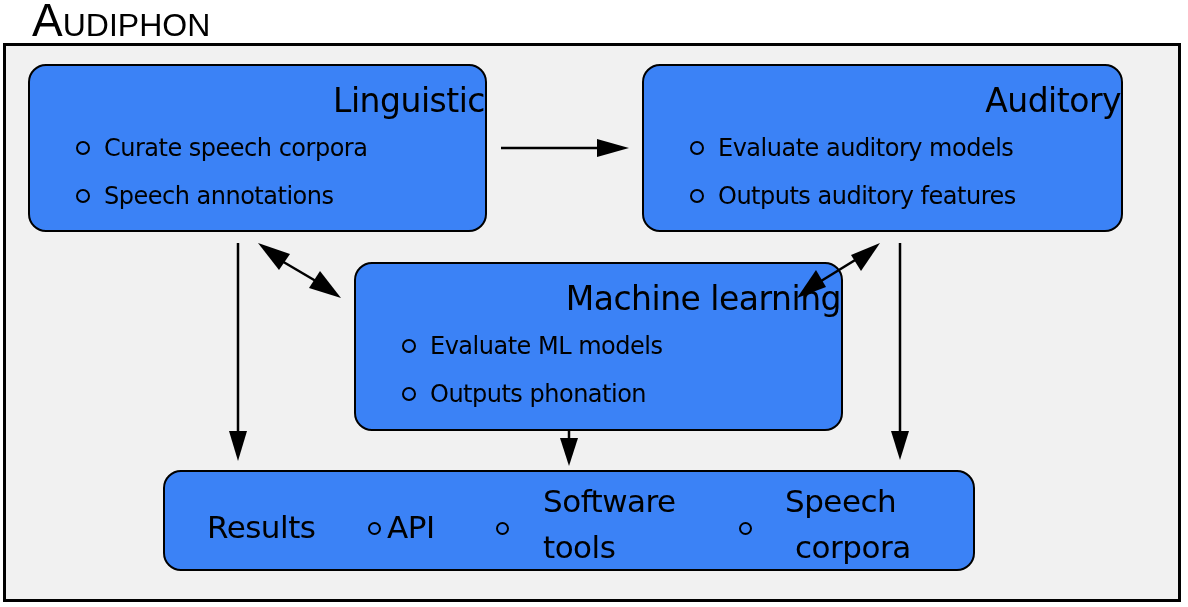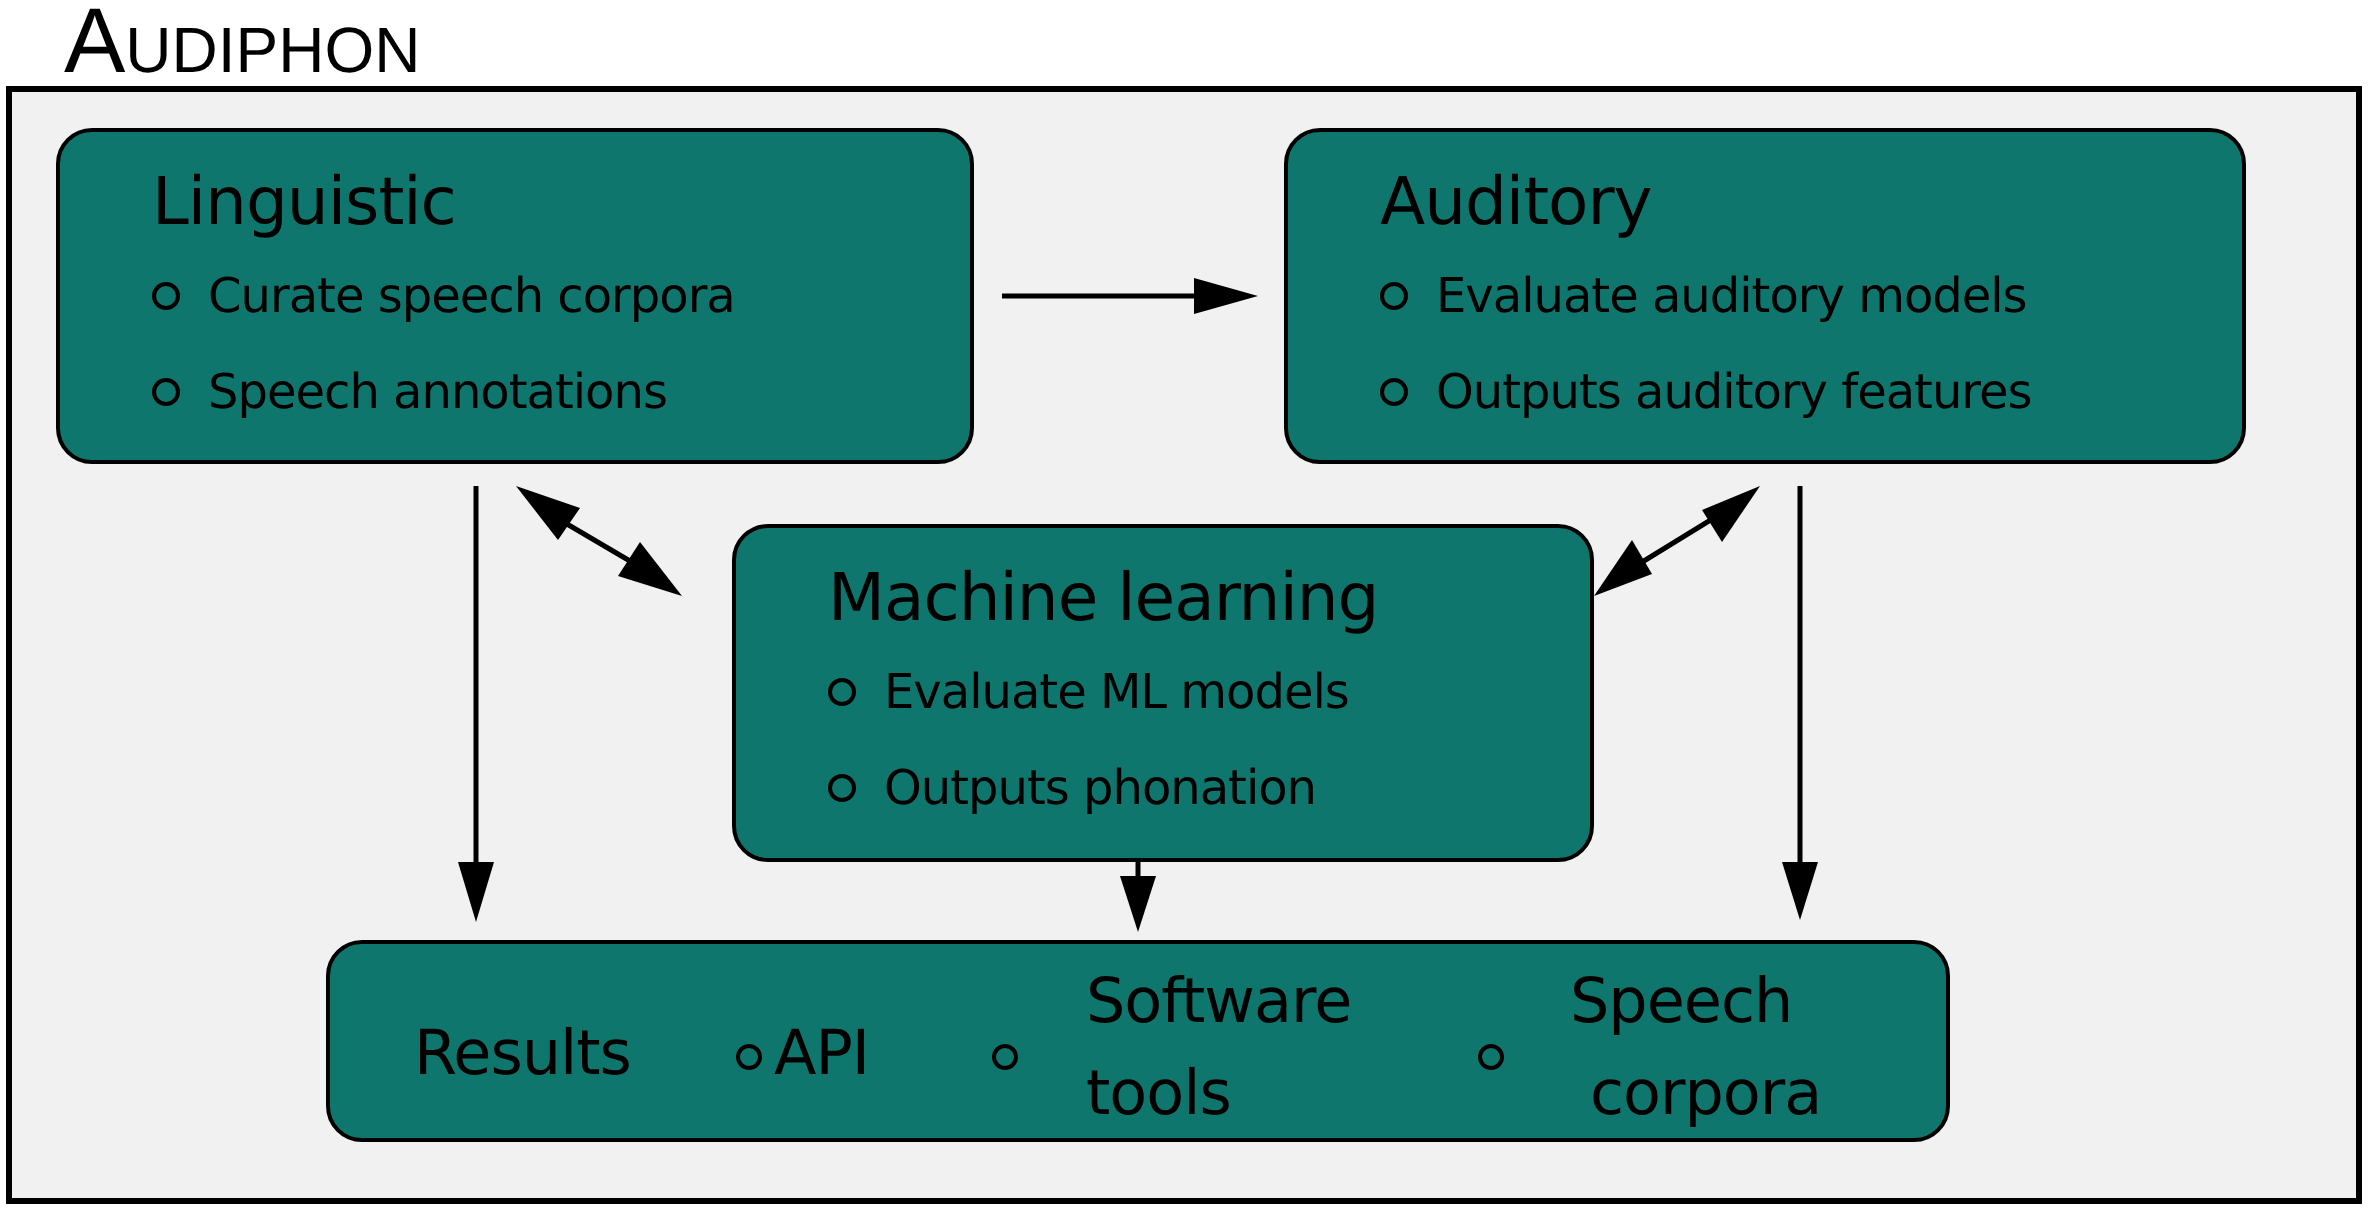--- a/index.html
+++ b/index.html
@@ -30,24 +30,25 @@
       position: absolute;
       left: 3px;
       top: 43px;
       width: 1172px;
       height: 553px;
       border: 3px solid #000;
       background: #f1f1f1;
     }
     .box {
       position: absolute;
-      background: #0f766e;
+      background: #3b82f6;
       border: 2.5px solid #000;
       border-radius: 18px;
       box-sizing: border-box;
+      text-align: right;
     }
     .box .box-title {
       font-size: 33px;
       line-height: 46px;
       white-space: nowrap;
       letter-spacing: -0.5px;
     }
     .box .item {
       font-size: 24px;
       line-height: 48px;
@@ -61,21 +62,21 @@
       width: 10px;
       height: 10px;
       border: 2.5px solid #000;
       border-radius: 50%;
       margin-right: 14px;
       box-sizing: content-box;
       flex: none;
     }
     #box-linguistic { left: 28px; top: 64px; width: 459px; height: 168px; padding: 12px 0 0 46px; }
     #box-auditory  { left: 642px; top: 64px; width: 481px; height: 168px; padding: 12px 0 0 46px; }
-    #box-ml        { left: 354px; top: 262px; width: 431px; height: 169px; padding: 12px 0 0 46px; margin-left: 12px; }
+    #box-ml        { left: 354px; top: 262px; width: 489px; height: 169px; padding: 12px 0 0 46px; }
     #box-results   { left: 163px; top: 470px; width: 812px; height: 101px; }
 
     .results-row {
       position: absolute;
       left: 0; top: 0; right: 0; bottom: 0;
     }
     .r-abs {
       position: absolute;
       font-size: 31px;
       line-height: 46px;

